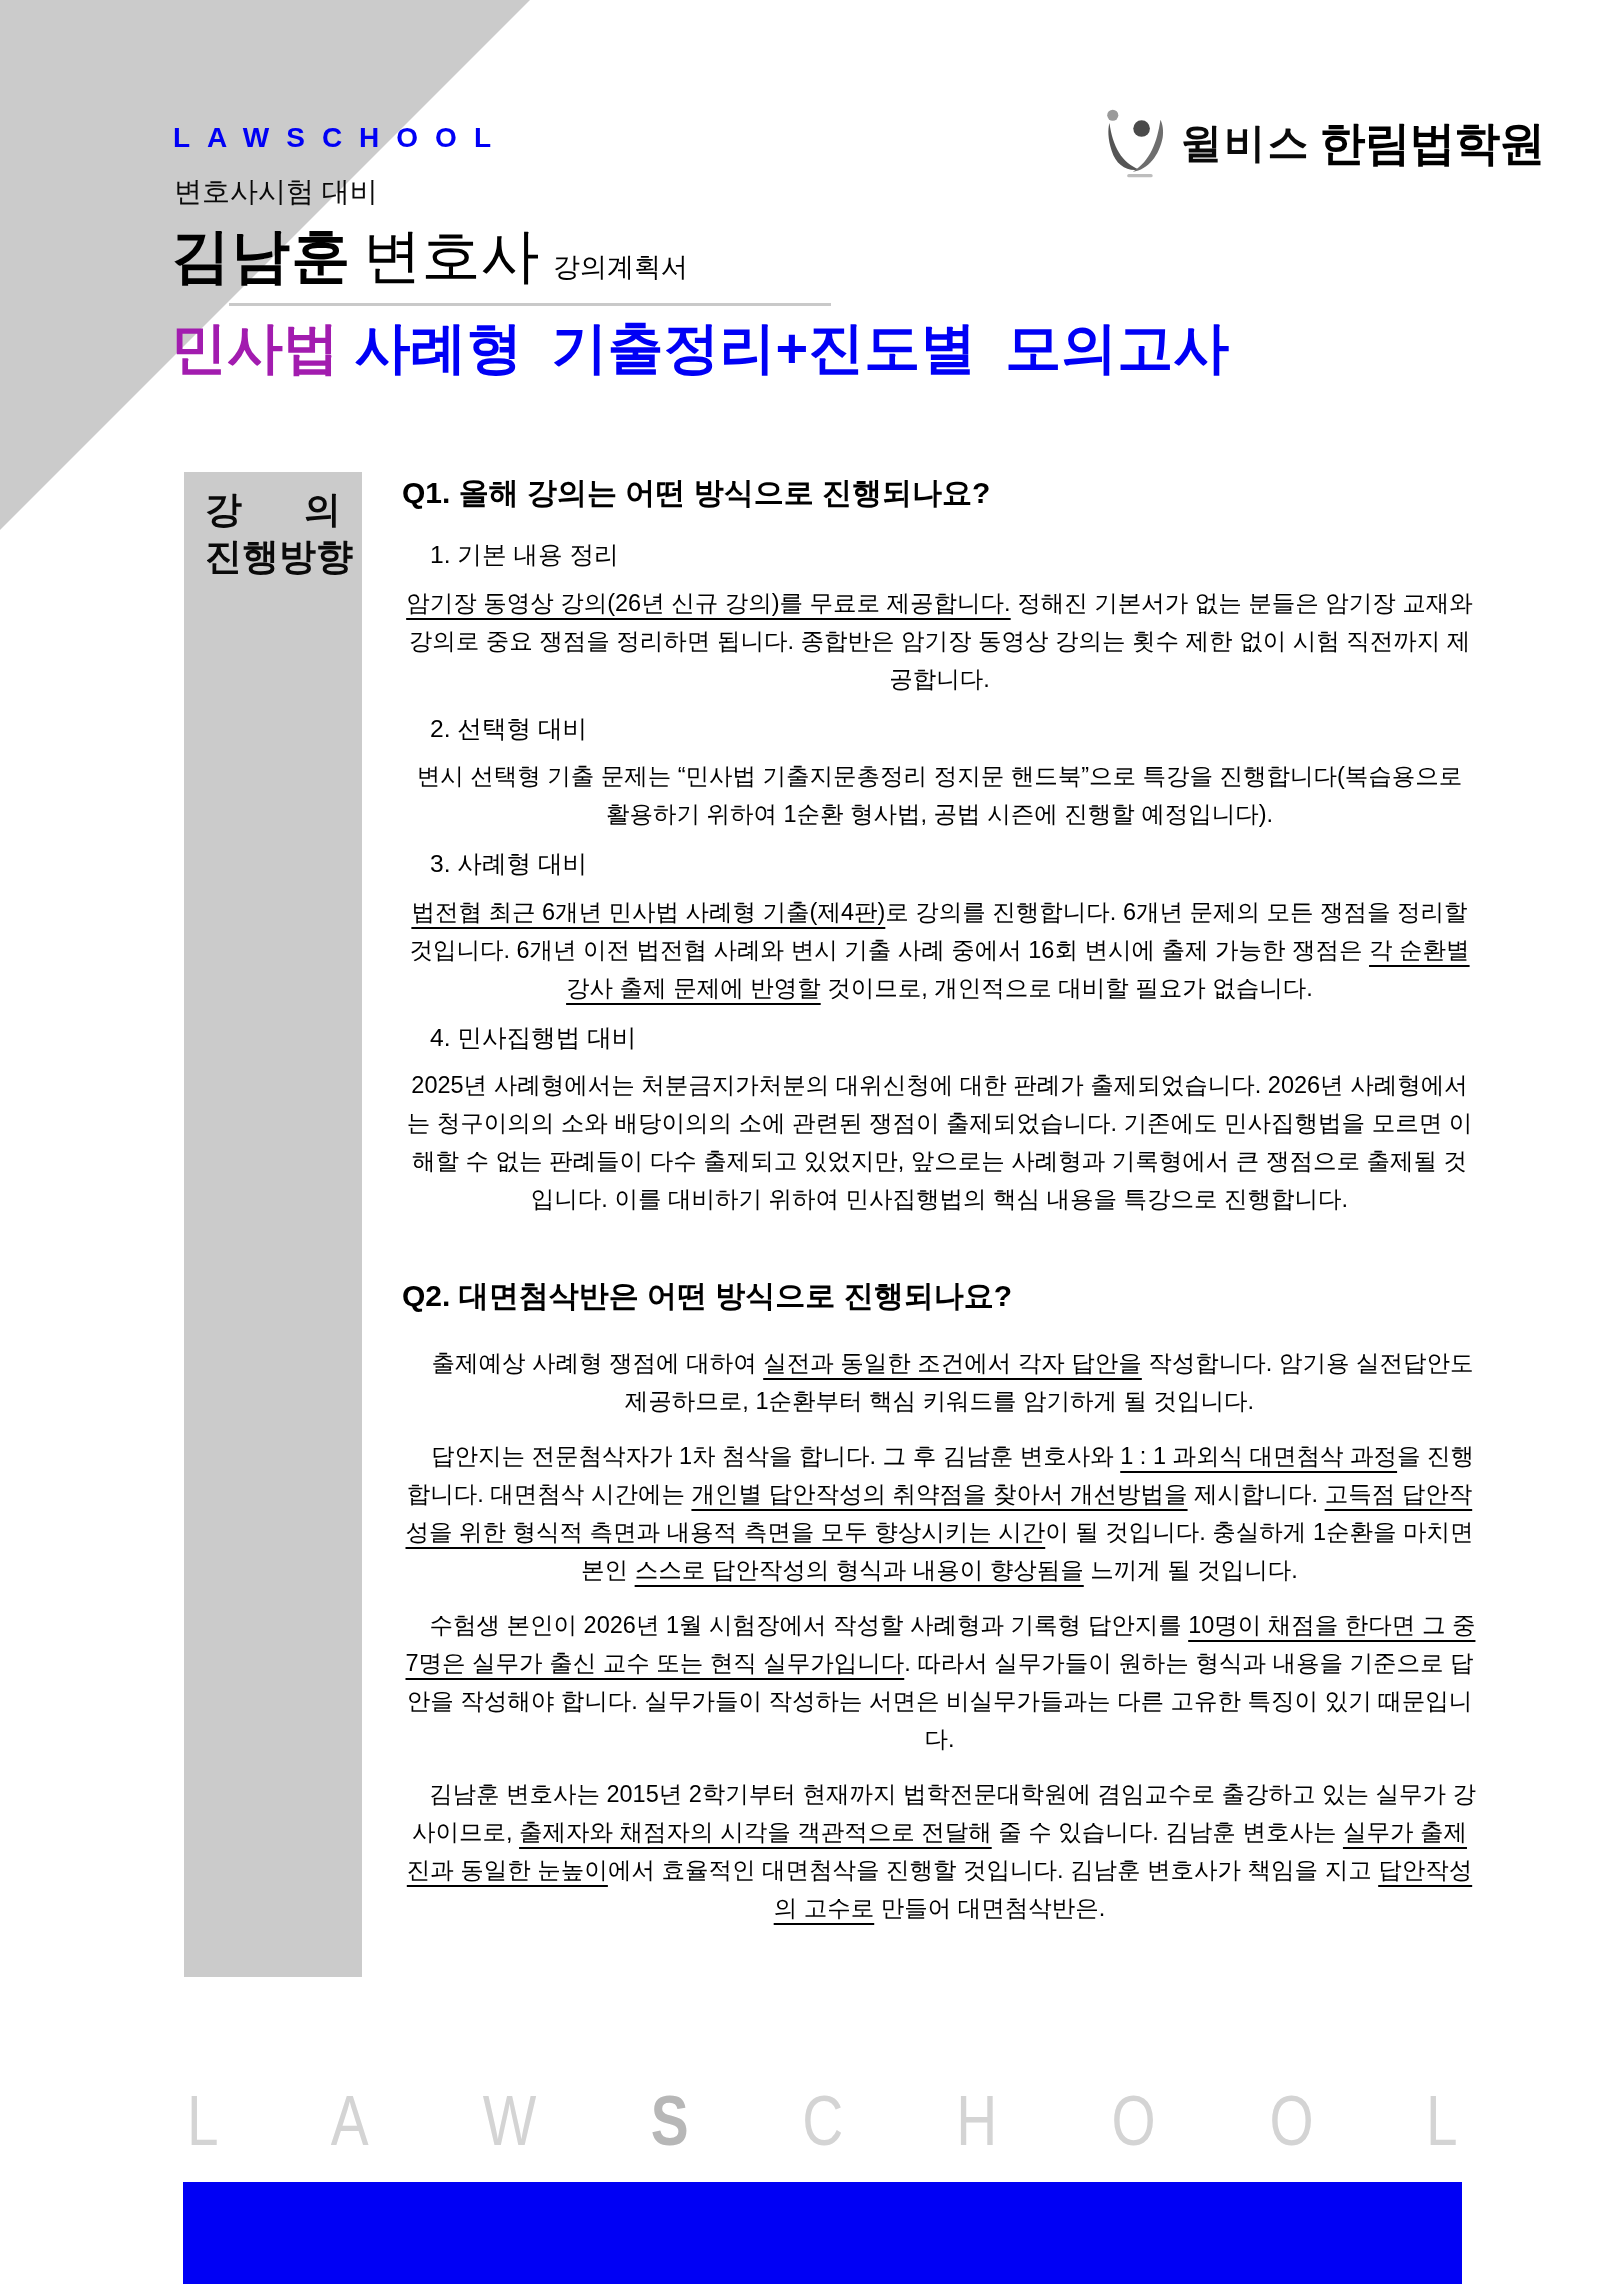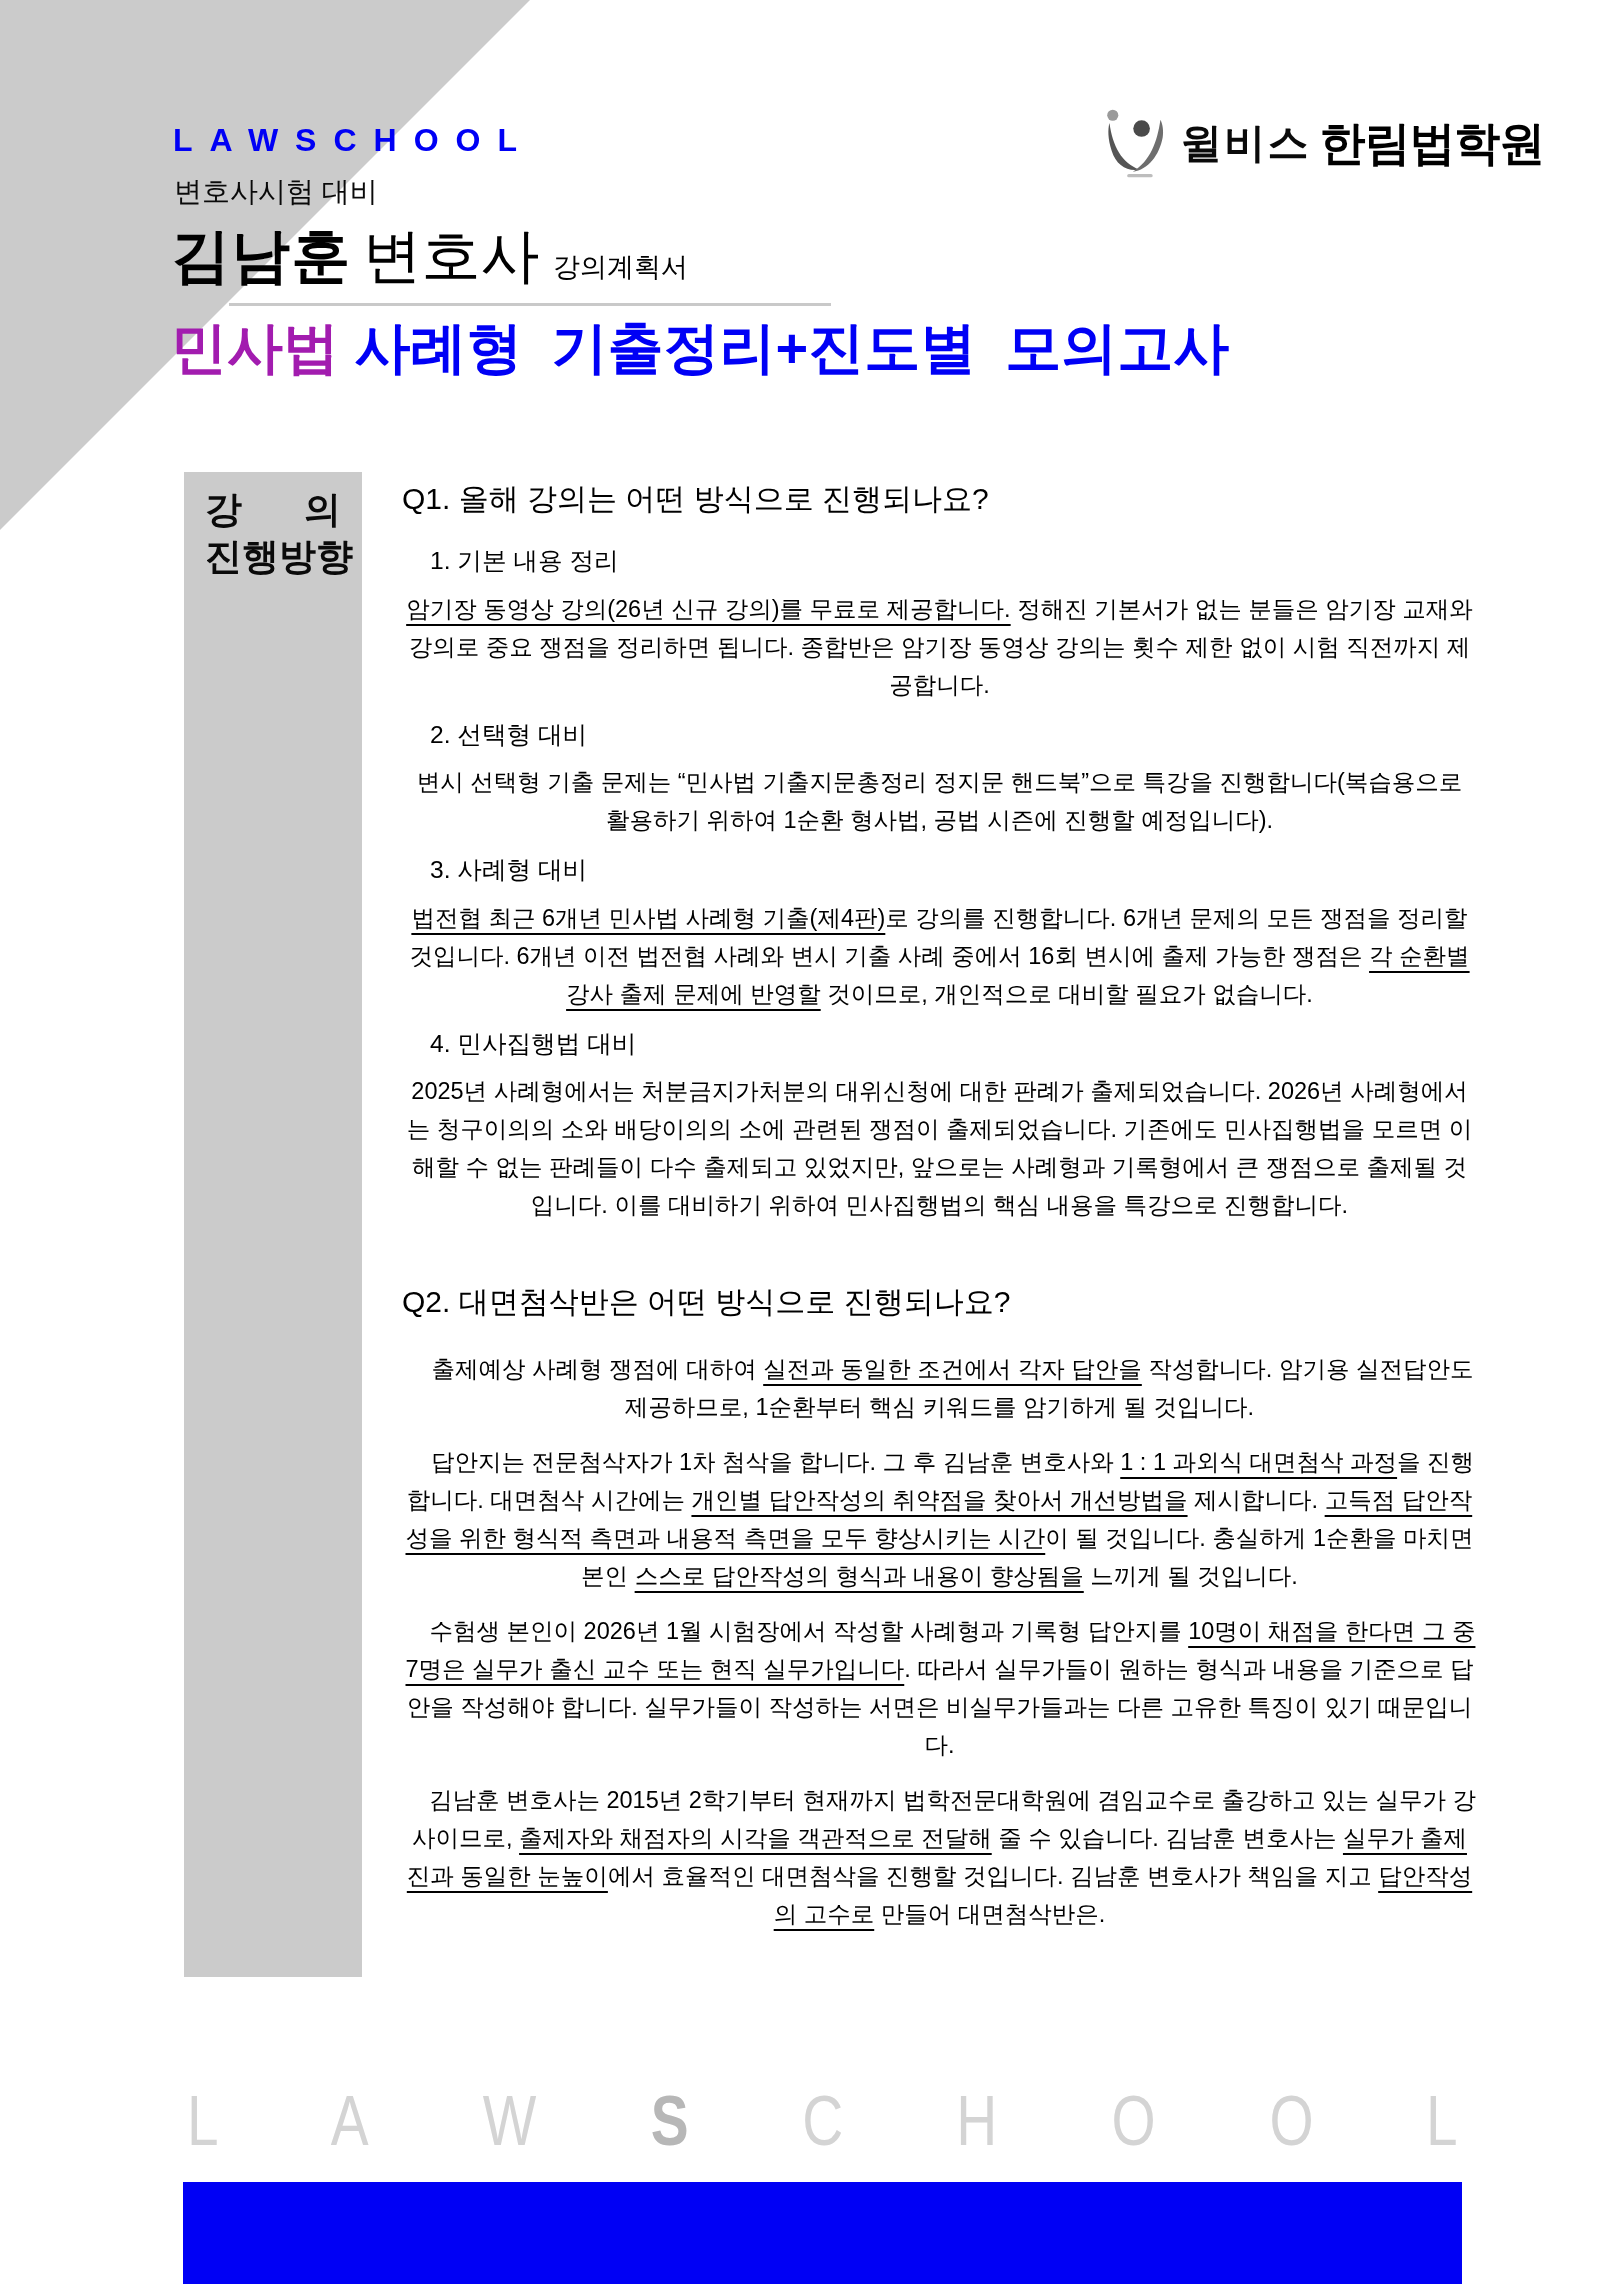--- a/index.html
+++ b/index.html
@@ -4,21 +4,21 @@
 <style>
   html,body{margin:0;padding:0;background:#ffffff;}
   body{font-family:"Liberation Sans","DejaVu Sans",sans-serif;color:#000;}
   .page{position:relative;width:1616px;height:2284px;background:#fff;overflow:hidden;}
 
   
   .wedge{position:absolute;left:0;top:0;width:531px;height:531px;
          background:#cbcbcb;clip-path:polygon(0 0,530px 0,0 530px);}
 
   
-  .brand{position:absolute;left:173px;top:122px;font-size:32px;font-weight:800;
+  .brand{position:absolute;left:173px;top:122px;font-size:28px;font-weight:800;
          letter-spacing:17px;color:#0000f5;}
   .exam-label{position:absolute;left:174px;top:173px;font-size:28px;color:#0a0a0a;}
   .title-row{position:absolute;left:171px;top:217px;display:flex;align-items:baseline;white-space:nowrap;}
   .instructor{font-size:59px;font-weight:900;letter-spacing:1.1px;}
   .instructor-title{font-size:59px;font-weight:400;margin-left:11.2px;}
   .doc-type{font-size:27px;font-weight:400;margin-left:13.4px;}
   .title-divider{position:absolute;left:229px;top:303px;width:602px;height:2.8px;background:#c9c9c9;}
   .main-title{position:absolute;left:171px;top:311px;display:flex;align-items:baseline;white-space:nowrap;word-spacing:13.4px;}
   .subject{font-size:56px;font-weight:800;color:#a21caf;}
   .course{font-size:56px;font-weight:800;color:#0000f5;margin-left:15.6px;}
@@ -30,21 +30,21 @@
   .logo-bold{font-size:46px;font-weight:900;margin-left:9px;letter-spacing:-1.1px;color:#000;}
 
   
   .sidebar{position:absolute;left:184px;top:472px;width:178px;height:1505px;
            background:#cbcbcb;box-sizing:border-box;padding:14.5px 21px;}
   .sidebar-row{display:flex;justify-content:space-between;height:47px;align-items:center;
                font-size:37px;font-weight:700;color:#0a0a0a;}
 
   
   .qa{position:absolute;left:402px;top:472px;width:1075px;}
-  .q-heading{font-size:30px;line-height:34px;font-weight:400;margin:10px 0 31px 0;}
+  .q-heading{font-size:30px;line-height:34px;font-weight:700;margin:4px 0 31px 0;}
   .section-gap{margin-top:61px;}
   .item-heading{font-size:24.6px;line-height:28px;margin:0 0 14.5px 0;padding-left:28px;}
   .para{font-size:23.5px;line-height:38px;margin:0 0 17px 0;text-align:center;}
   .para.indent{text-indent:26px;}
   .para .u{text-decoration:underline;text-decoration-thickness:2.2px;text-underline-offset:6.7px;}
 
   
   .watermark{position:absolute;left:183px;top:2085px;width:1279px;display:flex;
              justify-content:space-between;pointer-events:none;}
   .watermark span{display:inline-block;font-size:71px;line-height:71px;font-weight:300;

